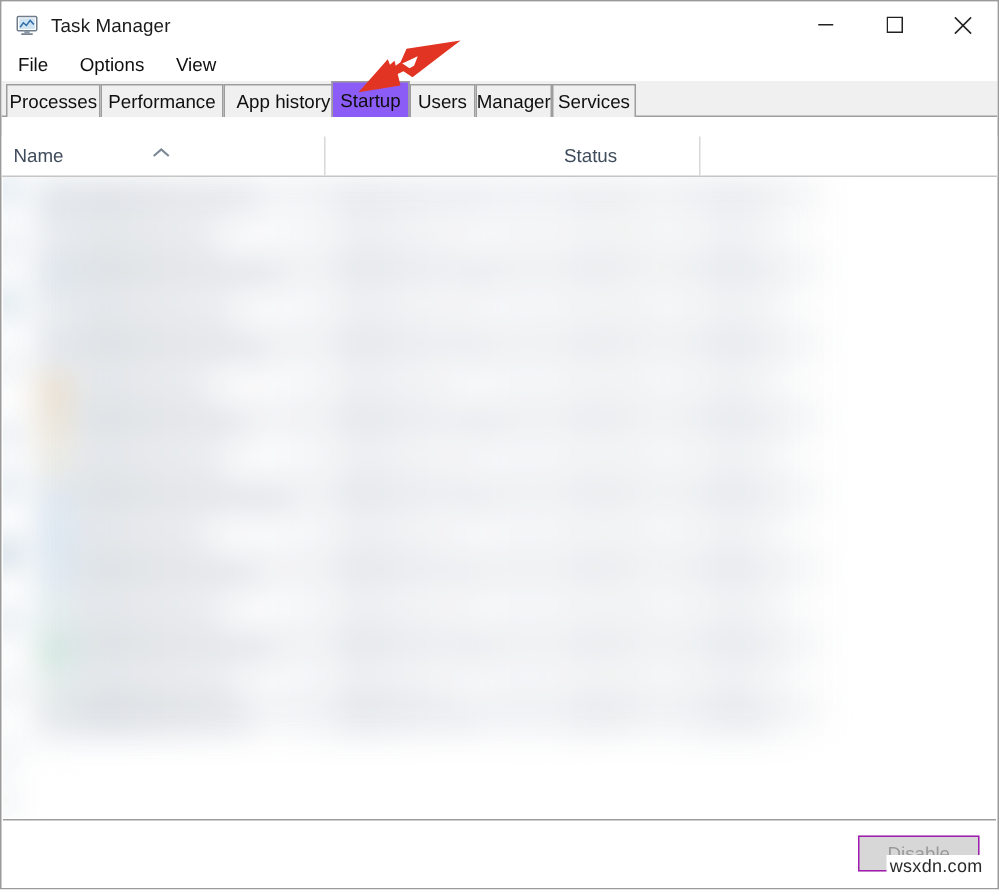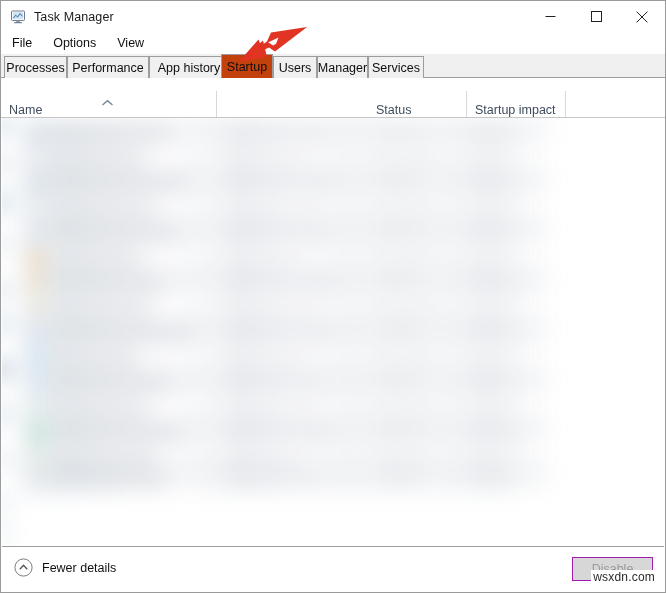--- a/index.html
+++ b/index.html
@@ -103,21 +103,21 @@
     display: flex;
     align-items: center;
     justify-content: center;
     font-size: 12.5px;
     color: #0f0f0f;
     white-space: nowrap;
   }
   .tab.active {
     top: 0px;
     height: 24px;
-    background: #c2410c;
+    background: #8b5cf6;
     border-color: #9d9d9d;
     z-index: 5;
   }
 
   
   #colheader {
     position: absolute;
     left: 0; top: 90px;
     width: 664px;
     height: 27px;
@@ -125,21 +125,21 @@
     border-bottom: 1px solid #c6c6c6;
     box-sizing: border-box;
   }
   .col {
     position: absolute;
     top: 0;
     height: 26px;
     box-sizing: border-box;
     border-right: 1px solid #d8d8d8;
     display: flex;
-    align-items: flex-end;
+    align-items: center;
   }
   .col span.col-label {
     font-size: 12.5px;
     color: #3f4c5c;
     padding-left: 8px;
     white-space: nowrap;
   }
   #sort-indicator {
     position: absolute;
     left: 100px;
@@ -337,23 +337,20 @@
     <div class="tab" style="left:316px; width:51px;">Manager</div>
     <div class="tab" style="left:367px; width:56px;">Services</div>
   </div>
 
   <div id="colheader">
     <div class="col" style="left:0px;   width:216px;">
       <span class="col-label">Name</span>
     </div>
     <div class="col" style="left:367px; width:99px;">
       <span class="col-label">Status</span>
-    </div>
-    <div class="col" style="left:466px; width:99px;">
-      <span class="col-label">Startup impact</span>
     </div>
     <div class="col" style="left:565px; width:98px; border-right:none;"></div>
 
     <div id="sort-indicator">
       <svg width="13" height="8" viewBox="0 0 13 8">
         <polyline points="1.5,6 6.5,1.6 11.5,6" fill="none" stroke="#7b8795" stroke-width="1.4"></polyline>
       </svg>
     </div>
   </div>
 
@@ -458,29 +455,20 @@
       <div class="edgeicon" style="top:200px; background:#9dbad4;"></div>
       <div class="edgeicon" style="top:245px; background:#5e86a8;"></div>
       <div class="edgeicon" style="top:290px; background:#a8bfd3;"></div>
       <div class="edgeicon" style="top:335px; background:#c6d2dd;"></div>
       <div class="edgeicon" style="top:378px; background:#cdd6de;"></div>
       <div class="edgeicon" style="top:410px; background:#d6dce2;"></div>
     </div>
   </div>
 
   <div id="bottombar">
-    <div id="fewer-details">
-      <span class="chev-circle">
-        <svg width="19" height="19" viewBox="0 0 19 19">
-          <circle cx="9.5" cy="9.5" r="8.6" fill="none" stroke="#7b7b7b" stroke-width="1"></circle>
-          <polyline points="5.8,11.3 9.5,7.3 13.2,11.3" fill="none" stroke="#555555" stroke-width="1.3"></polyline>
-        </svg>
-      </span>
-      <span class="fd-label">Fewer details</span>
-    </div>
 
     <div id="disable-button">Disable</div>
   </div>
 
   <div id="watermark">wsxdn.com</div>
 
   <div id="red-arrow">
     <svg width="72" height="38" viewBox="0 0 72 38">
       <path d="M70,2 L36.5,25.5 L41.5,12.5 L25.5,20.0 L2,36.5 L21.5,14.5 L26.0,25.5 L34.0,7.5 Z" fill="#e23423"></path>
       <path d="M2,36.5 L30,16.5 L36,20.5 L70,2 L38,26.5 L32,22.5 Z" fill="#e23423"></path>

